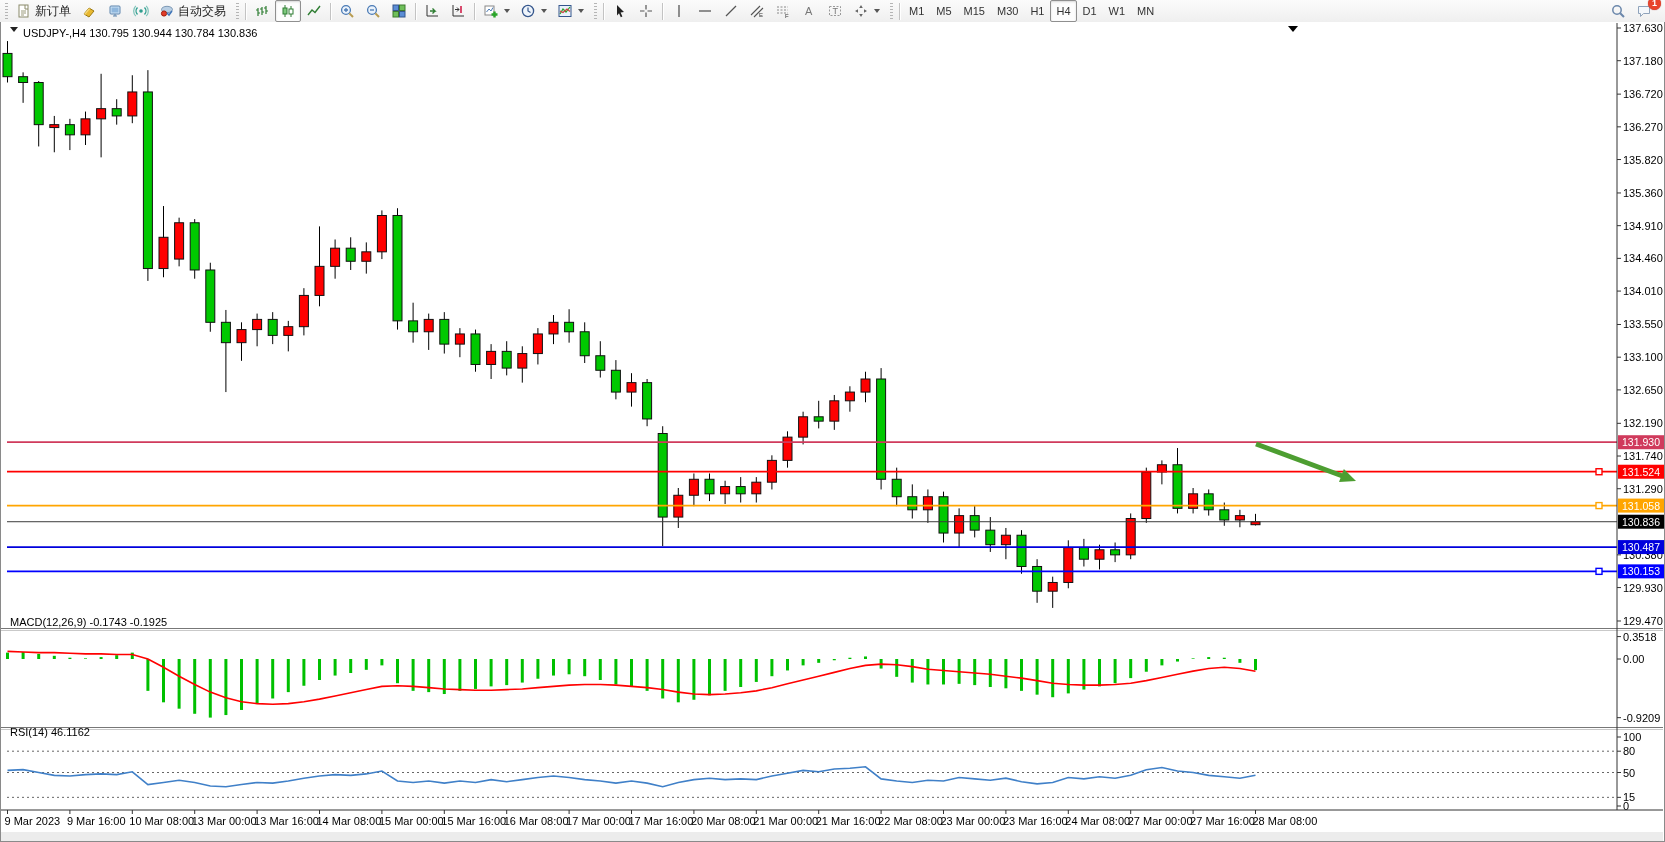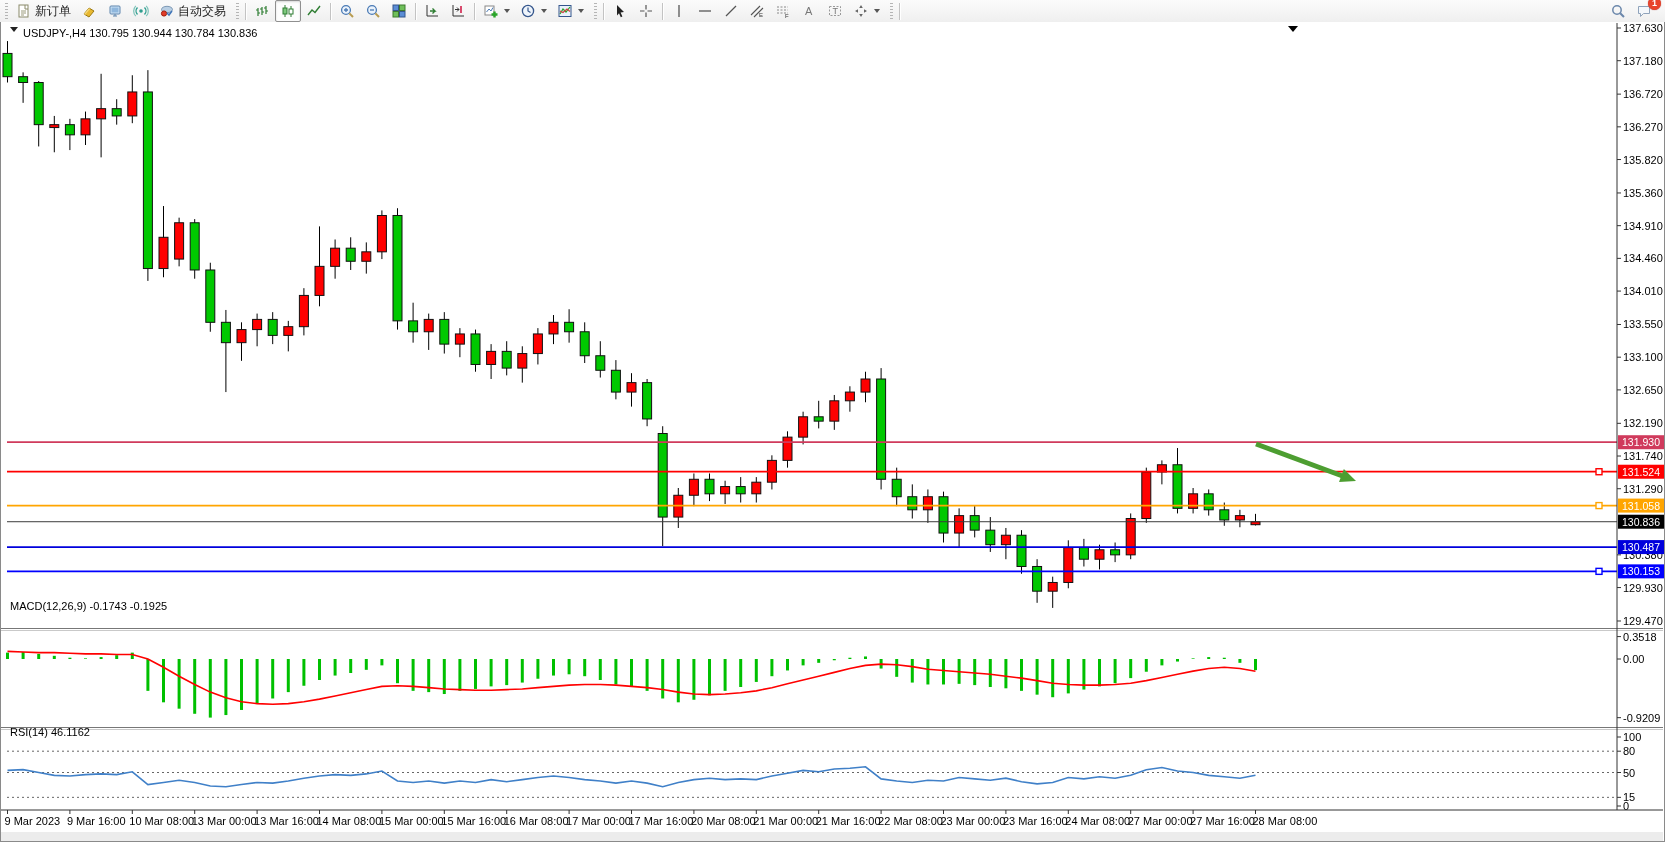--- a/index.html
+++ b/index.html
@@ -39,21 +39,21 @@
     position:absolute;top:22px;left:0;width:1663px;height:819px;
     background:#fff;border:1px solid #8a8a8a;border-top:none;
   }
   #chart{position:absolute;top:22px;left:0;}
   .overlay-label{
     position:absolute;font-size:11px;color:#000;z-index:5;
     font-family:"Liberation Sans",sans-serif;
   }
   #chart-title{top:27px;left:10px;display:flex;gap:5px;}
   .tri-down{width:0;height:0;border-left:4px solid transparent;border-right:4px solid transparent;border-top:5px solid #222;}
-  #macd-label{top:600px;left:10px;}
+  #macd-label{top:616px;left:10px;}
   #rsi-label{top:726px;left:10px;}
 </style>
 </head>
 <body>
 
 <div class="toolbar">
   <div class="grip"></div>
 
   <div class="tbtn">
     <svg class="icon16" viewBox="0 0 16 16">
@@ -238,20 +238,31 @@
   <div class="tbtn">
     <svg class="icon16" viewBox="0 0 16 16">
         <path d="M8 2l1.8 3h-3.6ZM8 14l1.8-3h-3.6ZM2 8l3-1.8v3.6ZM14 8l-3-1.8v3.6Z" fill="#666"></path>
       </svg>
     <span class="caret"></span>
   </div>
 
   <div class="grip"></div>
     <div class="sep"></div>
 
+  <div id="tf-group" style="display:flex;align-items:center;">
+      <div class="tbtn tf">M1</div>
+      <div class="tbtn tf">M5</div>
+      <div class="tbtn tf">M15</div>
+      <div class="tbtn tf">M30</div>
+      <div class="tbtn tf">H1</div>
+      <div class="tbtn tf active">H4</div>
+      <div class="tbtn tf">D1</div>
+      <div class="tbtn tf">W1</div>
+      <div class="tbtn tf">MN</div>
+    </div>
 
   <div class="spacer"></div>
 
   <div class="tbtn">
     <svg class="icon16" viewBox="0 0 16 16">
         <circle cx="7" cy="7" r="4.2" fill="none" stroke="#6b87ab" stroke-width="1.5"></circle>
         <path d="M10.2 10.2 L14 14" stroke="#6b87ab" stroke-width="2"></path>
       </svg>
   </div>
   <div class="tbtn" style="position:relative;margin-right:8px;">

